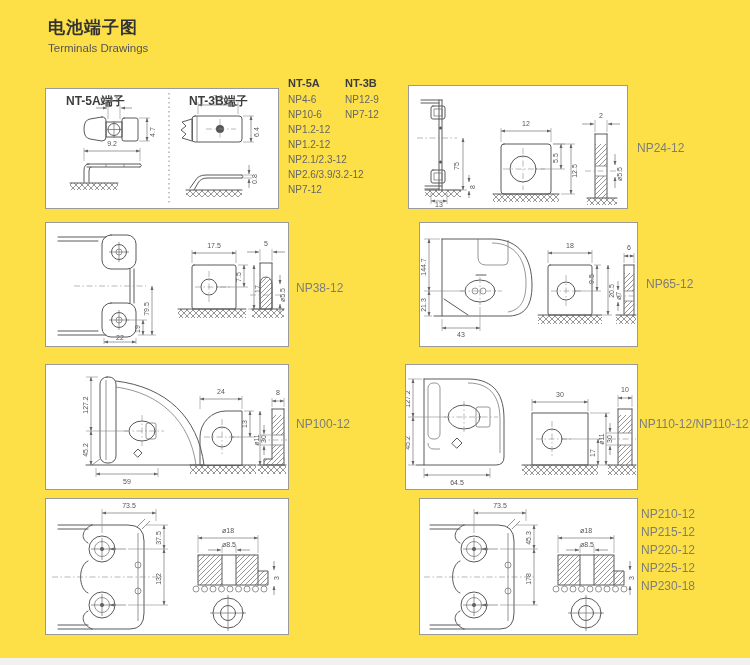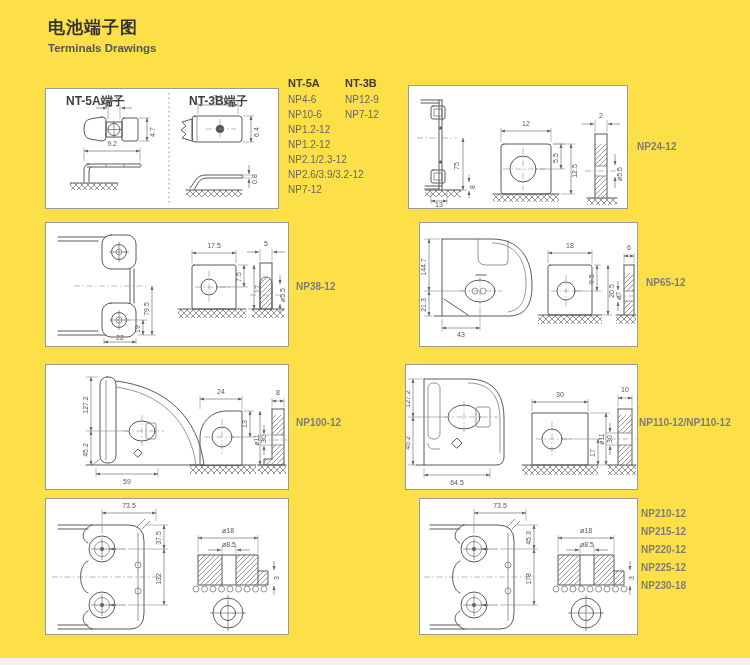--- a/index.html
+++ b/index.html
@@ -1,23 +1,23 @@
 <!DOCTYPE html>
 <html><head>
 <meta charset="utf-8">
 <style>
   html,body{margin:0;padding:0;background:#fff;}
   #page{position:relative;width:750px;height:665px;background:#fde047;overflow:hidden;
         font-family:"Liberation Sans",sans-serif;}
   .title-zh{position:absolute;left:48px;top:16px;font-size:17px;font-weight:bold;color:#333;letter-spacing:1px;}
-  .title-en{position:absolute;left:48px;top:42px;font-size:11.5px;color:#555;font-weight:bold;}
+  .title-en{position:absolute;left:48px;top:42px;font-size:11.5px;color:#555;}
   .box{position:absolute;border:1px solid #9a9a9a;background:#fff;}
   .box svg{position:absolute;left:0;top:0;}
   .bt{position:absolute;font-size:12px;font-weight:bold;color:#3c3c3c;padding-left:10px;}
-  .mlabel{position:absolute;font-size:10px;color:#7d7d7d;white-space:nowrap;font-weight:bold;}
+  .mlabel{position:absolute;font-size:12px;color:#7d7d7d;white-space:nowrap;}
   .col-h{font-size:11px;font-weight:bold;color:#3c3c3c;margin-bottom:1px;}
   .col{position:absolute;font-size:10px;color:#666;}
   .col div{line-height:15px;white-space:nowrap;}
   .bottom-strip{position:absolute;left:0;top:658px;width:750px;height:7px;background:#f1f1f1;}
   
   .ln{stroke:#5a5a5a;stroke-width:1;fill:none;stroke-linecap:round;}
   .lnt{stroke:#6a6a6a;stroke-width:0.7;fill:none;}
   .ext{stroke:#8a8a8a;stroke-width:0.6;}
   .cl{stroke:#8a8a8a;stroke-width:0.6;stroke-dasharray:6 2.5 1.5 2.5;fill:none;}
   .dim{stroke:#777;stroke-width:0.7;fill:none;marker-start:url(#arr);marker-end:url(#arr);}

